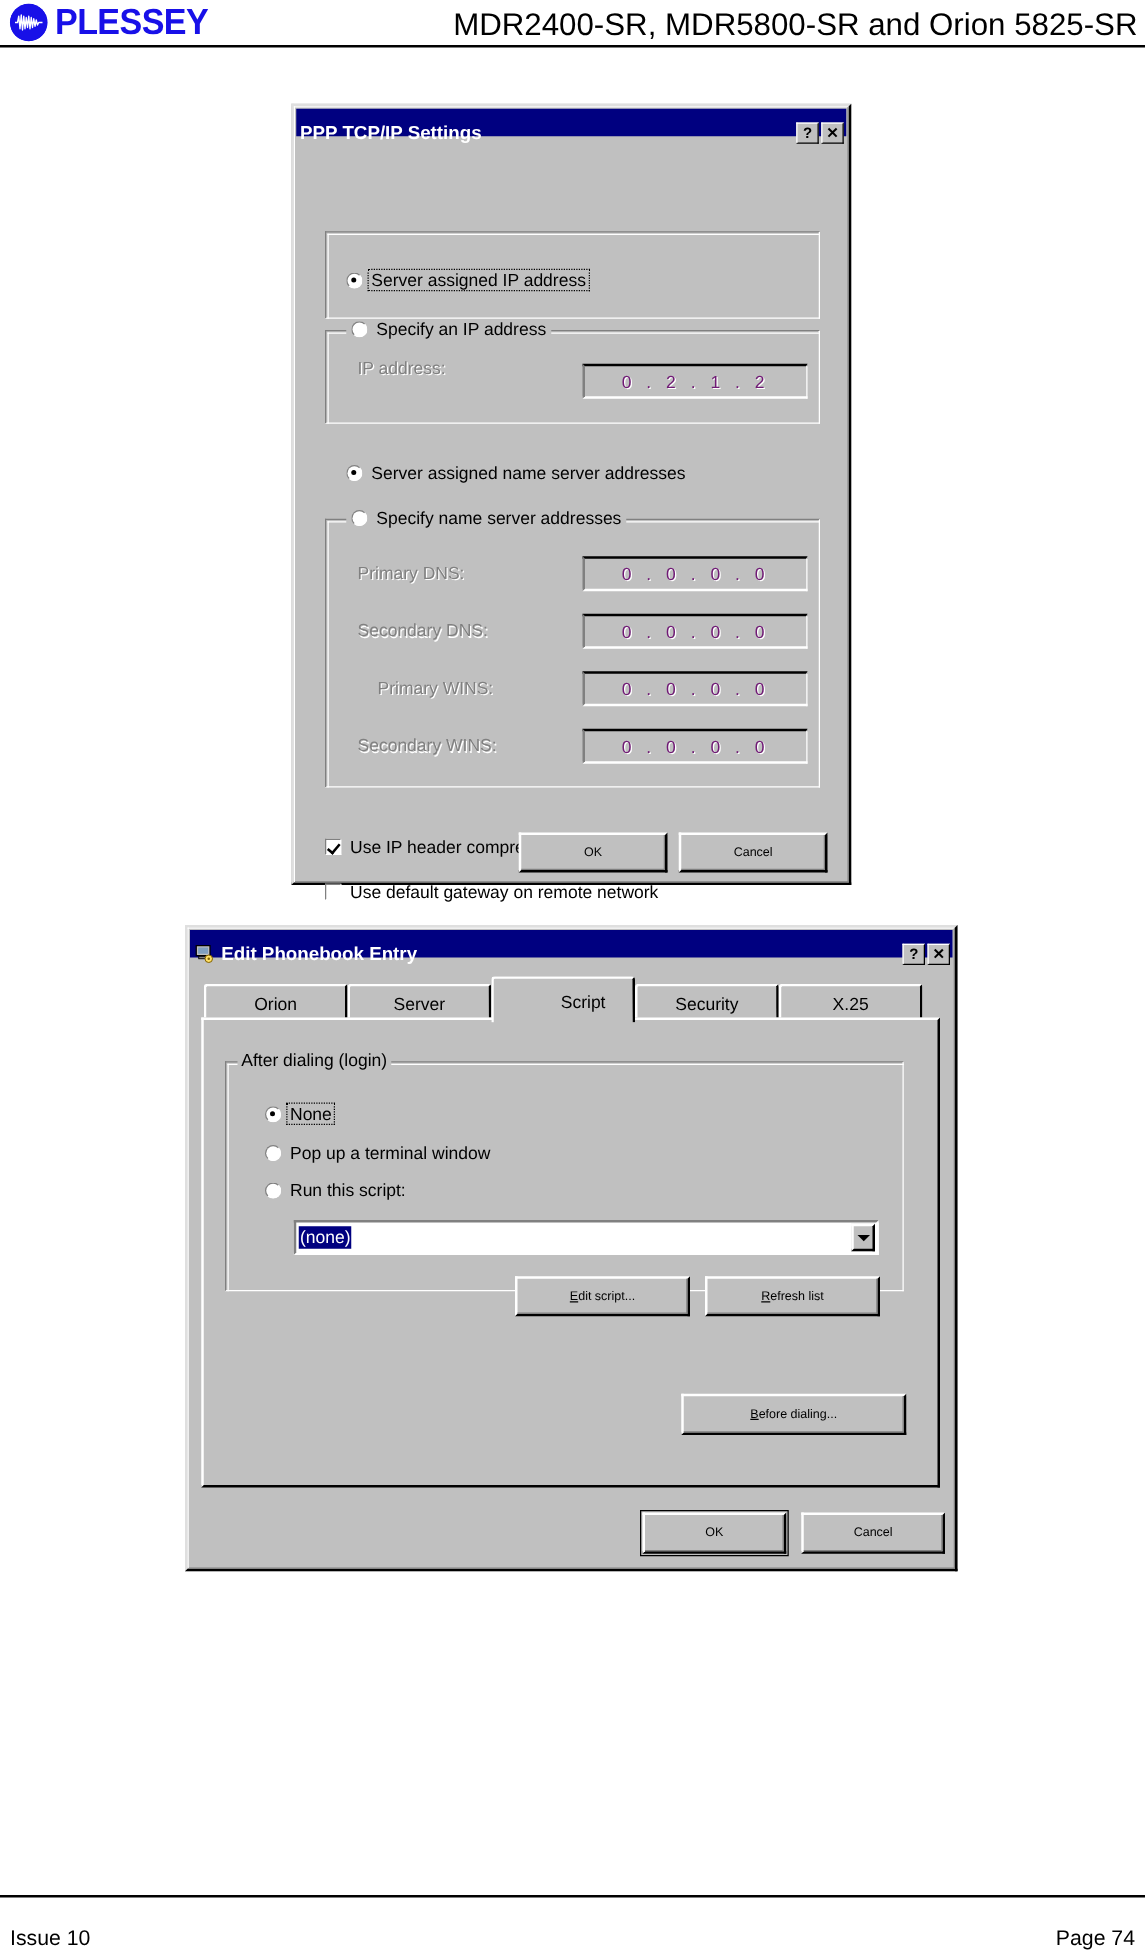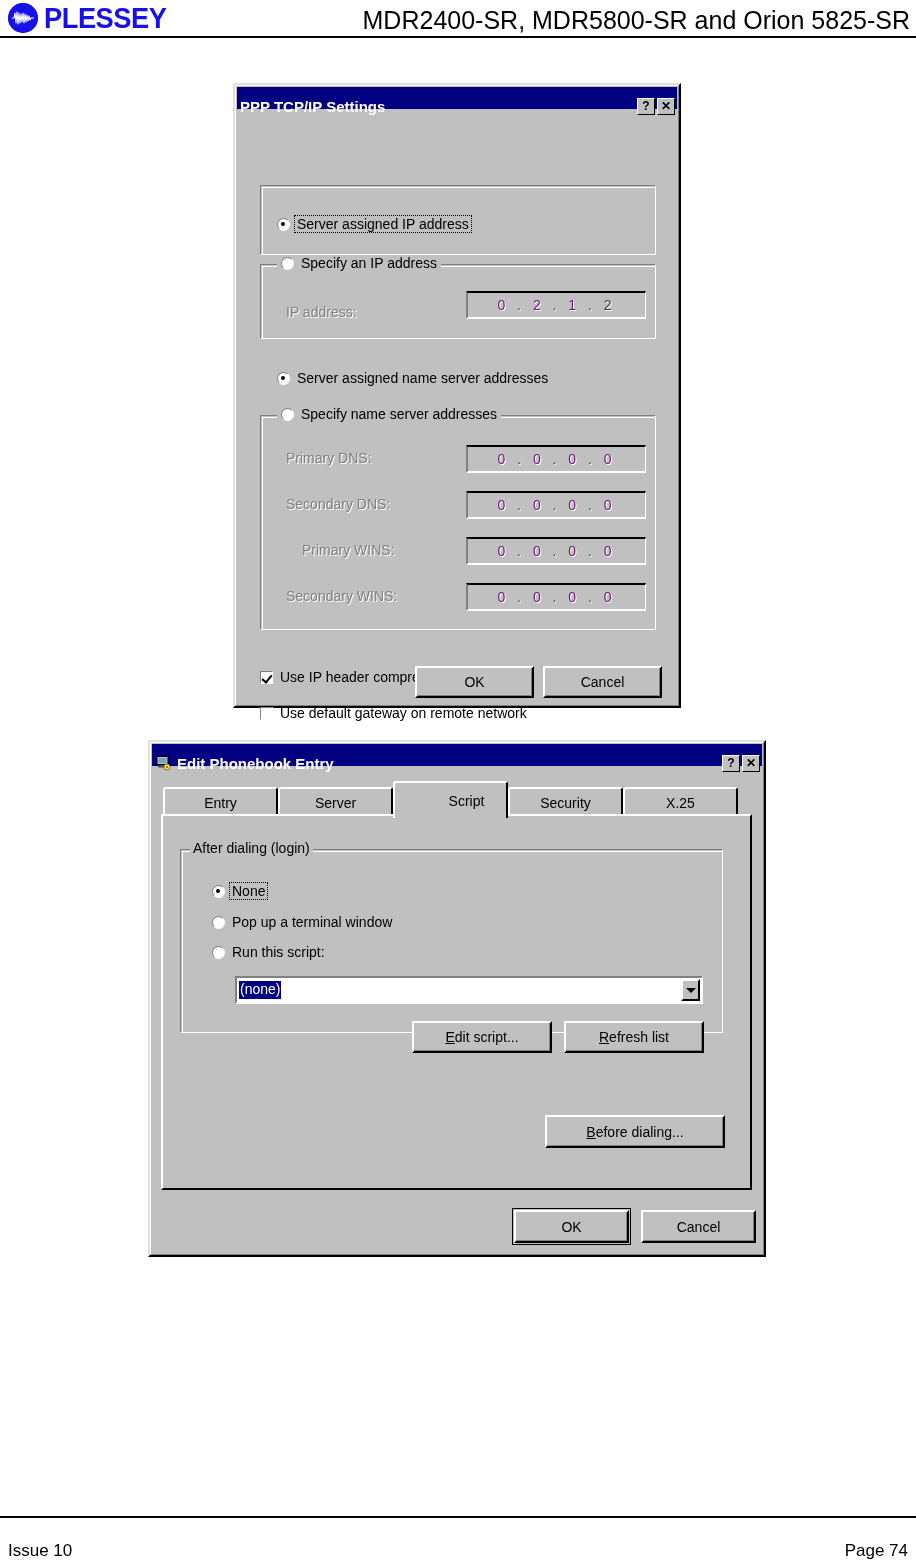--- a/index.html
+++ b/index.html
@@ -241,21 +241,21 @@
     position: absolute;
     background: #c0c0c0;
     border-top: 2px solid #ffffff;
     border-left: 2px solid #ffffff;
     border-right: 2px solid #000000;
     border-bottom: 2px solid #000000;
     box-sizing: border-box;
     display: flex;
     align-items: center;
     justify-content: center;
-    font-size: 14px;
+    font-size: 10px;
     color: #000000;
     cursor: default;
     white-space: nowrap;
   }
   .btn::after {
     content: "";
     position: absolute;
     left: 0; top: 0; right: 0; bottom: 0;
     border-right: 1px solid #808080;
     border-bottom: 1px solid #808080;
@@ -389,21 +389,21 @@
     <span class="ctl-label focus-dotted">Server assigned IP address</span>
   </div>
 
   <div class="groupbox" style="left:25px; top:103px; width:396px; height:70px; top:100px;">
   </div>
   <div class="groupbox" style="left:25px; top:179px; width:396px; height:75px;"></div>
   <div class="ctl-row" style="left:42px; top:171px; background:#c0c0c0; padding:0 4px; z-index:3;">
     <span class="radio"></span>
     <span class="ctl-label">Specify an IP address</span>
   </div>
-  <div class="ctl-label lbl-disabled" style="position:absolute; left:51px; top:220px;">IP address:</div>
+  <div class="ctl-label lbl-disabled" style="position:absolute; left:51px; top:202px;">IP address:</div>
   <div class="textfield" style="left:231px; top:206px; width:180px; height:28px;">
     <span class="ipvalue">0 . 2 . 1 . 2</span>
   </div>
 
   <div class="ctl-row" style="left:42px; top:286px;">
     <span class="radio checked"></span>
     <span class="ctl-label">Server assigned name server addresses</span>
   </div>
 
   <div class="groupbox" style="left:25px; top:330px; width:396px; height:215px;"></div>
@@ -459,21 +459,21 @@
       </svg>
     </span>
     <span class="titlebar-text">Edit Phonebook Entry</span>
     <span class="title-btns">
       <span class="title-btn">?</span>
       <span class="title-btn">✕</span>
     </span>
   </div>
 
   <div class="tab" style="left:13px; top:45px; width:115px; height:29px;">
-    <span>Entry</span>
+    <span>Orion</span>
   </div>
   <div class="tab" style="left:128px; top:45px; width:115px; height:29px;">
     <span>Server</span>
   </div>
   <div class="tab active" style="left:243px; top:39px; width:115px; height:37px; border-bottom:none;padding-left:32px;">
     <span>Script</span>
   </div>
   <div class="tab" style="left:358px; top:45px; width:115px; height:29px;">
     <span>Security</span>
   </div>

